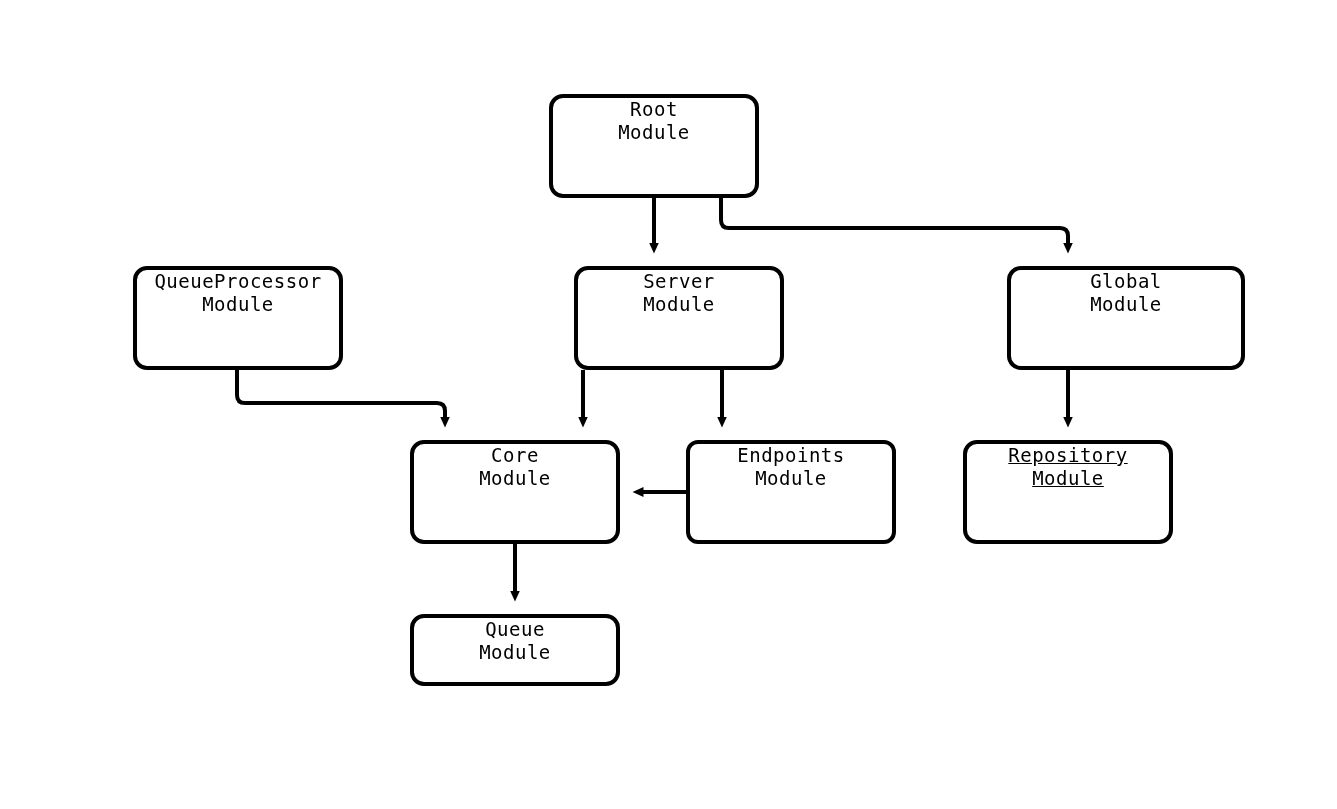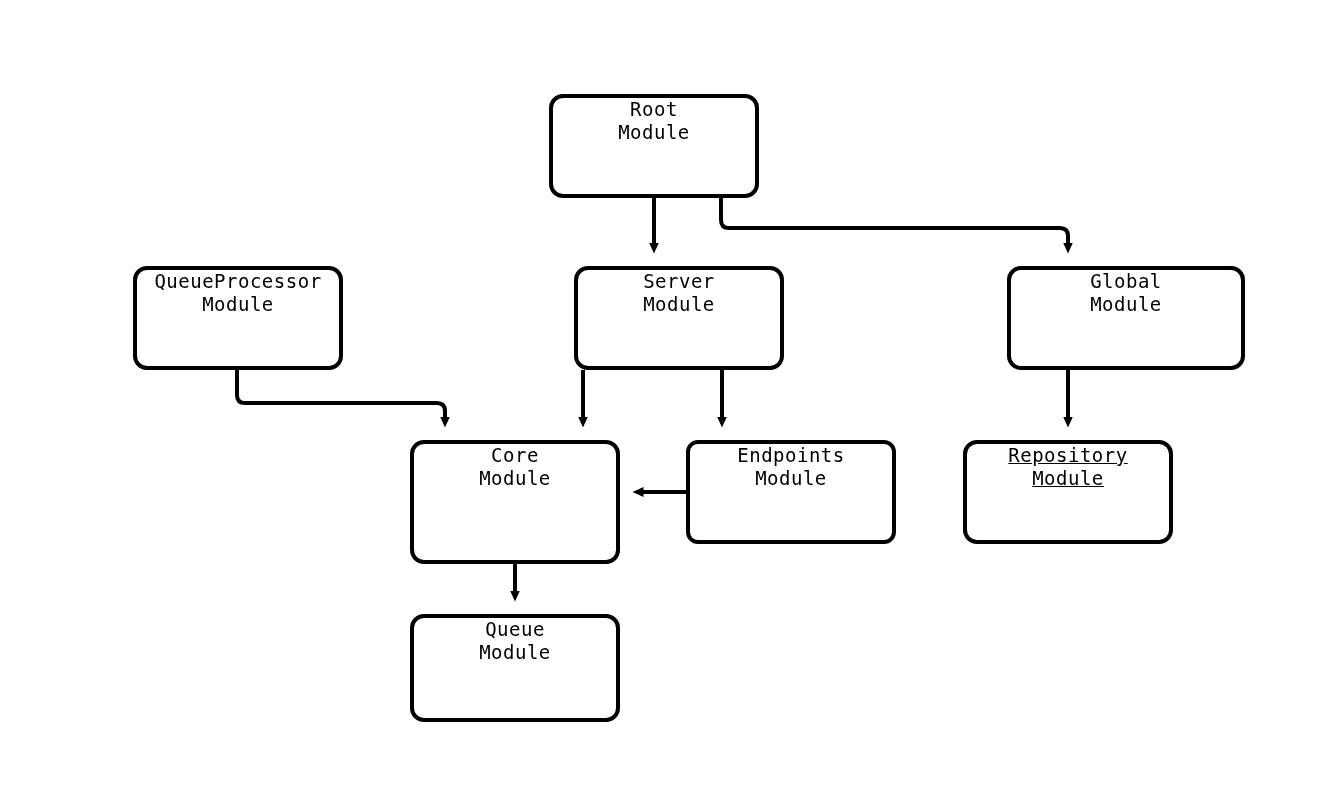--- a/index.html
+++ b/index.html
@@ -96,33 +96,33 @@
   <div class="node" style="left:574px; top:266px; width:210px; height:104px;">
     <span class="node-label">Server
 Module</span>
   </div>
 
   <div class="node" style="left:963px; top:266px; width:238px; height:104px;margin-left:44px;">
     <span class="node-label">Global
 Module</span>
   </div>
 
-  <div class="node" style="left:410px; top:440px; width:210px; height:124px;">
+  <div class="node" style="left:410px; top:440px; width:210px; height:104px;">
     <span class="node-label">Core
 Module</span>
   </div>
 
   <div class="node" style="left:686px; top:440px; width:210px; height:104px;border-radius:12px;">
     <span class="node-label">Endpoints
 Module</span>
   </div>
 
   <div class="node" style="left:963px; top:440px; width:210px; height:104px;text-decoration:underline;">
     <span class="node-label">Repository
 Module</span>
   </div>
 
-  <div class="node" style="left:410px; top:614px; width:210px; height:108px;">
+  <div class="node" style="left:410px; top:614px; width:210px; height:72px;">
     <span class="node-label">Queue
 Module</span>
   </div>
 
 </div>
 
 </body></html>

